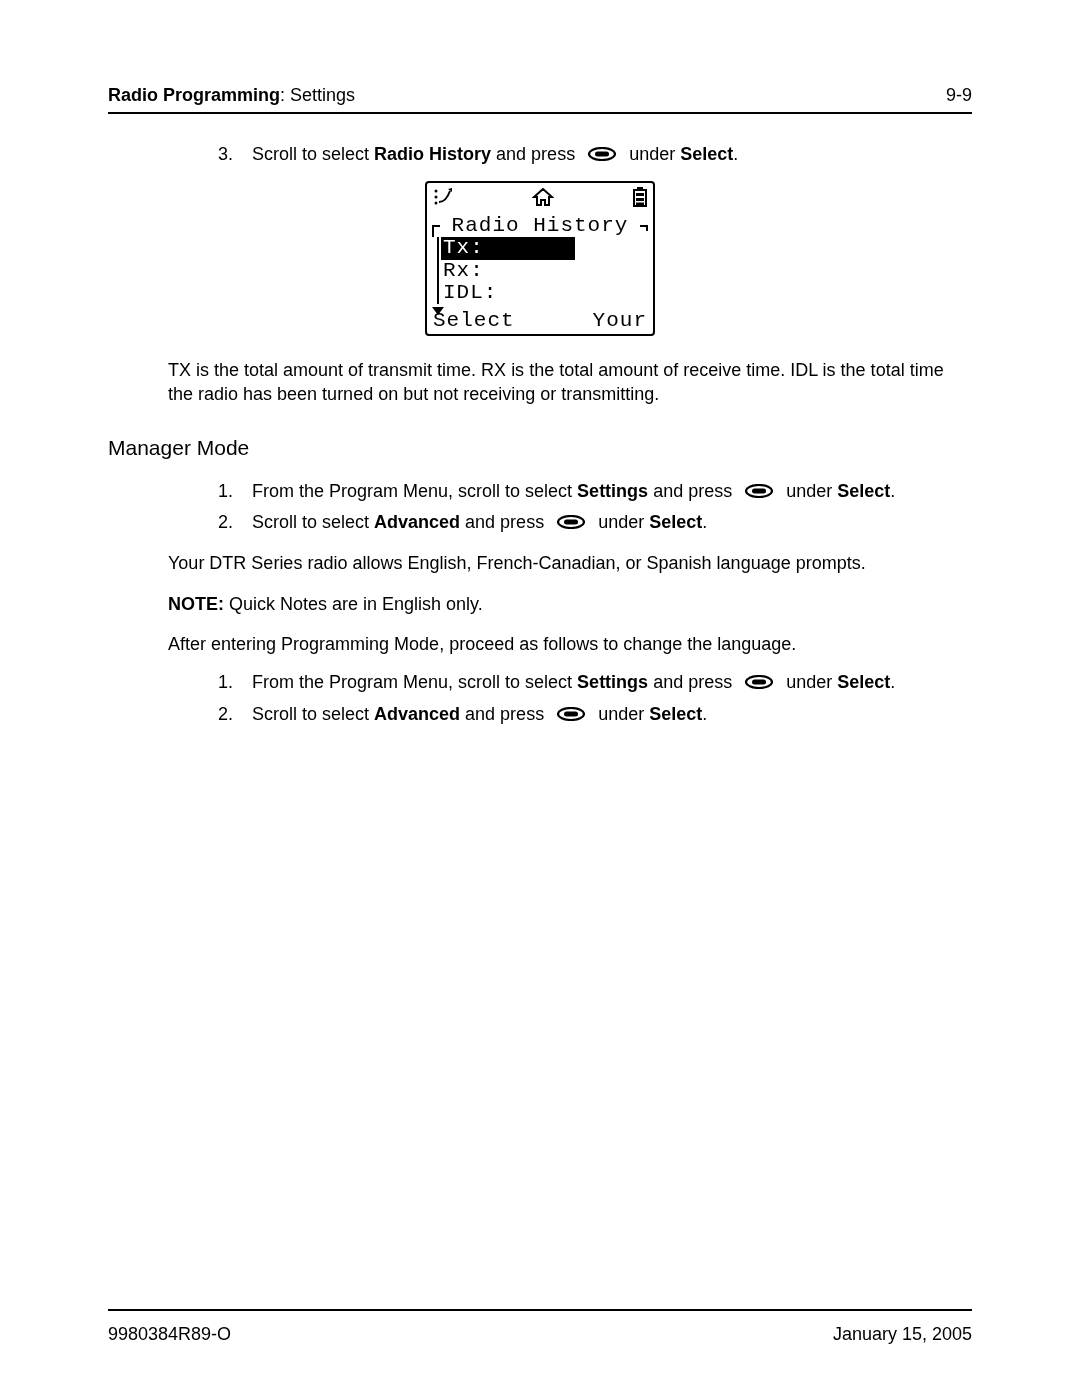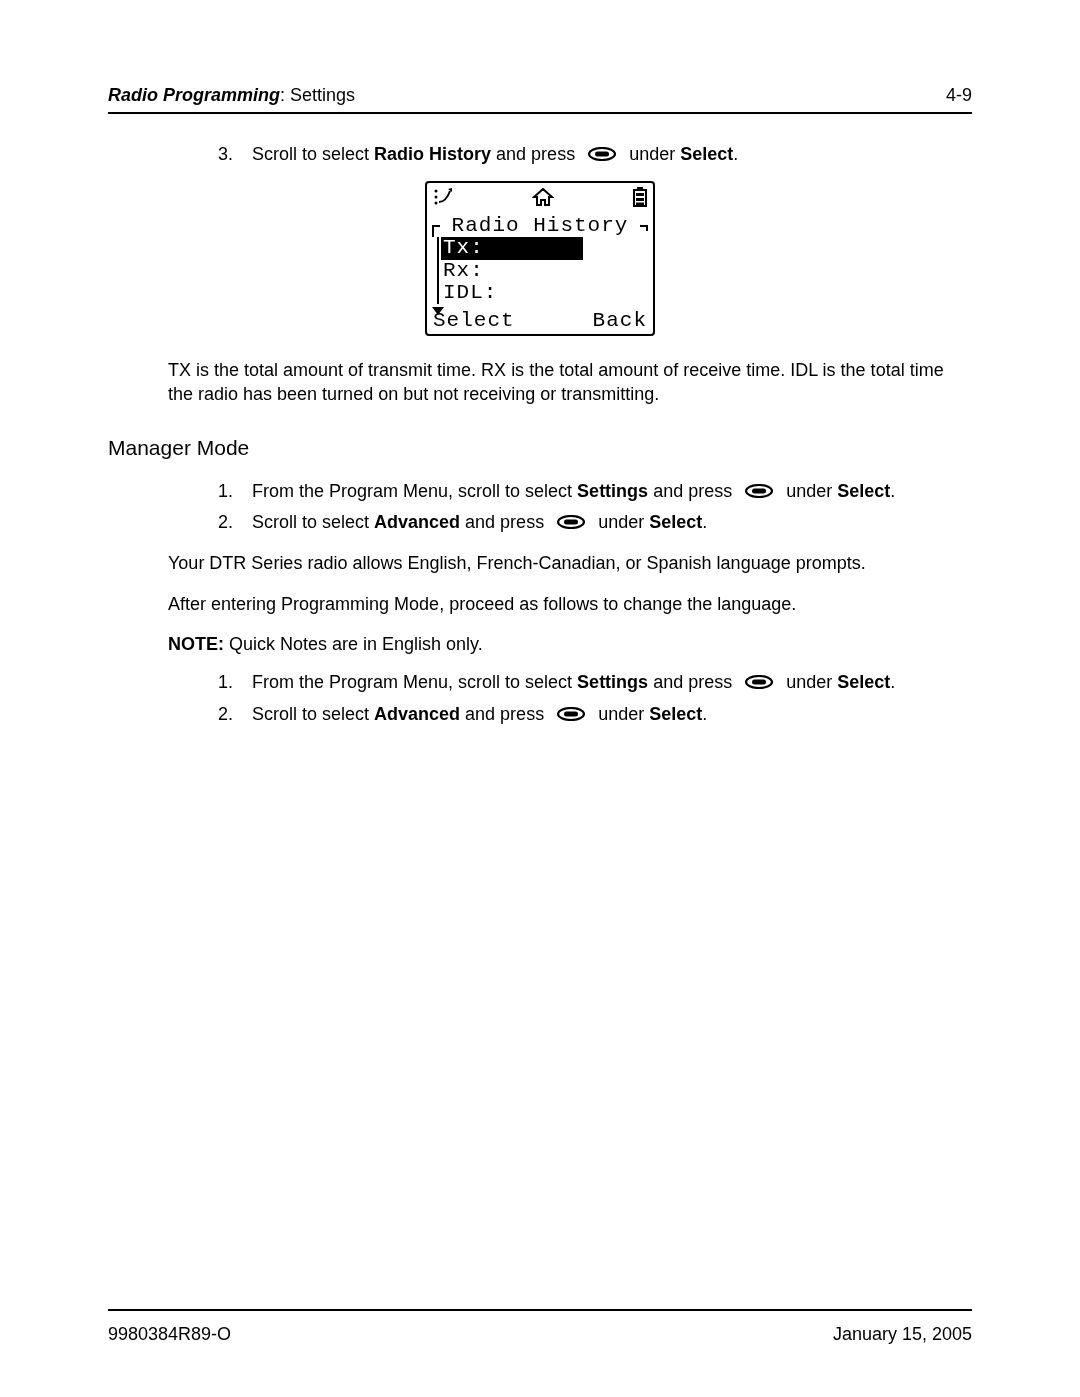--- a/index.html
+++ b/index.html
@@ -21,21 +21,21 @@
     padding: 85px 108px 0 108px;
   }
   .header {
     display: flex;
     justify-content: space-between;
     font-size: 18px;
     padding-bottom: 6px;
     border-bottom: 2.5px solid #000;
     margin-bottom: 28px;
   }
-  .header-left b { font-weight: bold; font-style: italic; }
+  .header-left b { font-weight: bold; }
   .body {
     font-size: 18px;
     line-height: 1.35;
   }
   .indent1 {
     margin-left: 60px;
     margin-right: 0;
   }
   .indent2 {
     margin-left: 110px;
@@ -103,21 +103,21 @@
     text-align: center;
     white-space: pre;
   }
   .lcd-list {
     border-left: 2px solid #000;
     margin-left: 6px;
     padding-left: 2px;
     width: 200px;
   }
   .lcd-row {
-    padding: 0 12px 0 2px;
+    padding: 0 4px 0 2px;
     white-space: pre;
   }
   .lcd-row.sel {
     background: #000;
     color: #fff;
     display: inline-block;
     width: 128px;
     padding-left: 2px;
   }
   .lcd-arrow {
@@ -155,21 +155,21 @@
 </style>
 </head>
 <body>
 
 <div class="page">
 
   <div class="header">
     <span class="header-left">
       <b>Radio Programming</b><span>: Settings</span>
     </span>
-    <span>4-9</span>
+    <span>9-9</span>
   </div>
 
   <div class="body">
 
     <div class="indent2 ol-item">
       <span class="ol-num">3.</span>
       <span class="ol-text">
         <span>Scroll to select </span><b>Radio History</b><span> and press </span><span class="softkey-icon"><svg width="28" height="14" viewBox="0 0 28 14">
               <ellipse cx="14" cy="7" rx="13" ry="6" fill="none" stroke="#000" stroke-width="2.2"></ellipse>
               <rect x="7" y="4.5" width="14" height="5" rx="2.5" fill="#000"></rect>
@@ -219,21 +219,21 @@
           <div class="lcd-row mono">IDL:</div>
         </div>
         <div class="lcd-arrow">
           <svg width="14" height="10" viewBox="0 0 14 10">
               <polygon points="7,9 1,1 13,1" fill="#000"></polygon>
             </svg>
         </div>
         <div class="lcd-soft mono">
           <span>Select</span>
           <span class="spacer"></span>
-          <span>Back</span>
+          <span>Your</span>
         </div>
       </div>
     </div>
 
     <div class="indent1 para">TX is the total amount of transmit time. RX is the total amount of receive time. IDL is the total time the radio has been turned on but not receiving or transmitting.</div>
 
     <div class="h2">Manager Mode</div>
 
     <div class="indent2 ol-item">
       <span class="ol-num">1.</span>
@@ -248,24 +248,24 @@
       <span class="ol-num">2.</span>
       <span class="ol-text">
         <span>Scroll to select </span><b>Advanced</b><span> and press </span><span class="softkey-icon"><svg width="28" height="14" viewBox="0 0 28 14">
               <ellipse cx="14" cy="7" rx="13" ry="6" fill="none" stroke="#000" stroke-width="2.2"></ellipse>
               <rect x="7" y="4.5" width="14" height="5" rx="2.5" fill="#000"></rect>
             </svg></span><span> under </span><b>Select</b><span>.</span>
       </span>
     </div>
 
     <div class="indent1 para">Your DTR Series radio allows English, French-Canadian, or Spanish language prompts.</div>
-    <div class="indent1 para">After entering Programming Mode, proceed as follows to change the language.</div>
     <div class="indent1 para">
       <b>NOTE:</b><span>  Quick Notes are in English only.</span>
     </div>
+    <div class="indent1 para">After entering Programming Mode, proceed as follows to change the language.</div>
 
     <div class="indent2 ol-item">
       <span class="ol-num">1.</span>
       <span class="ol-text">
         <span>From the Program Menu, scroll to select </span><b>Settings</b><span> and press </span><span class="softkey-icon"><svg width="28" height="14" viewBox="0 0 28 14">
               <ellipse cx="14" cy="7" rx="13" ry="6" fill="none" stroke="#000" stroke-width="2.2"></ellipse>
               <rect x="7" y="4.5" width="14" height="5" rx="2.5" fill="#000"></rect>
             </svg></span><span> under </span><b>Select</b><span>.</span>
       </span>
     </div>

